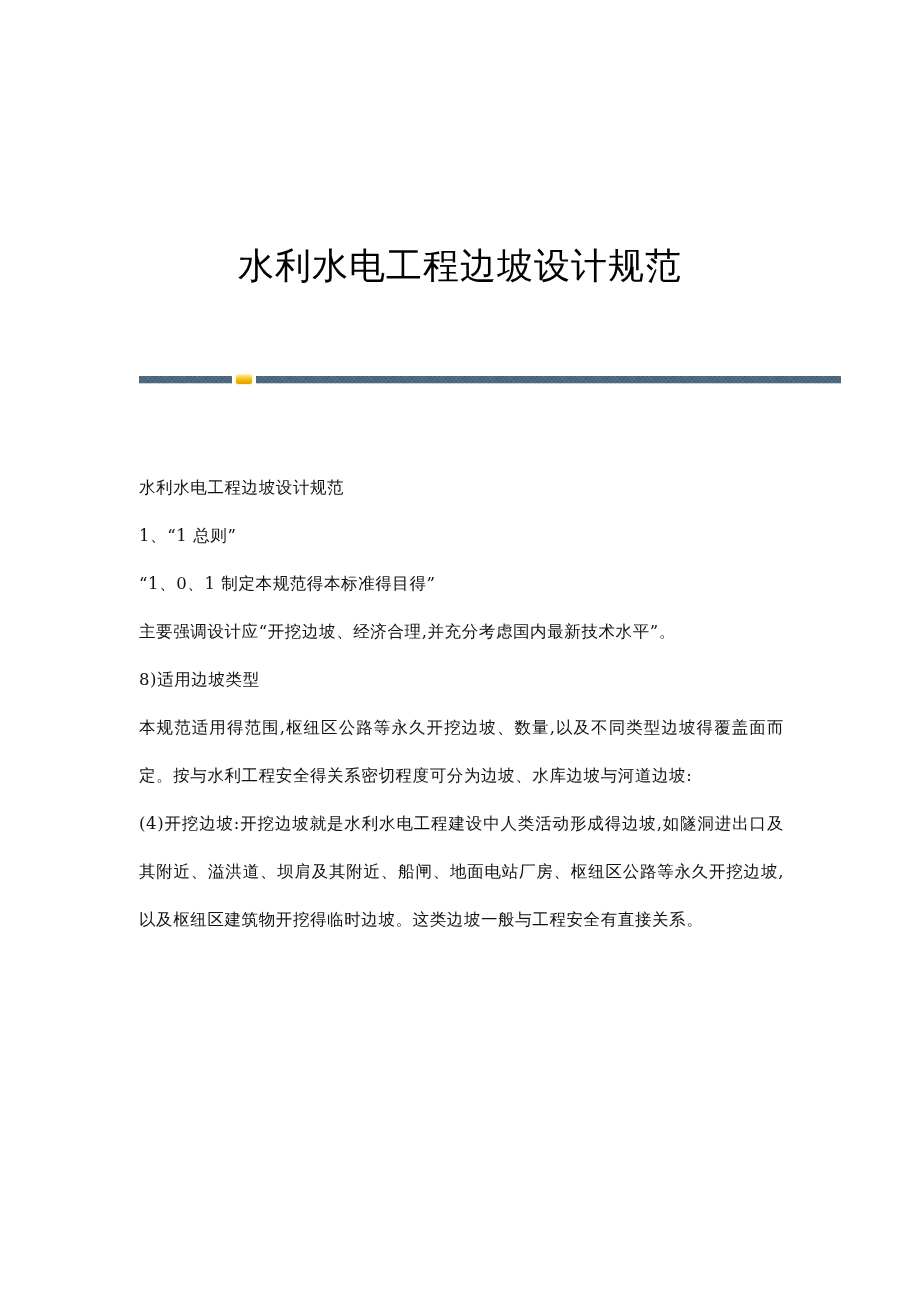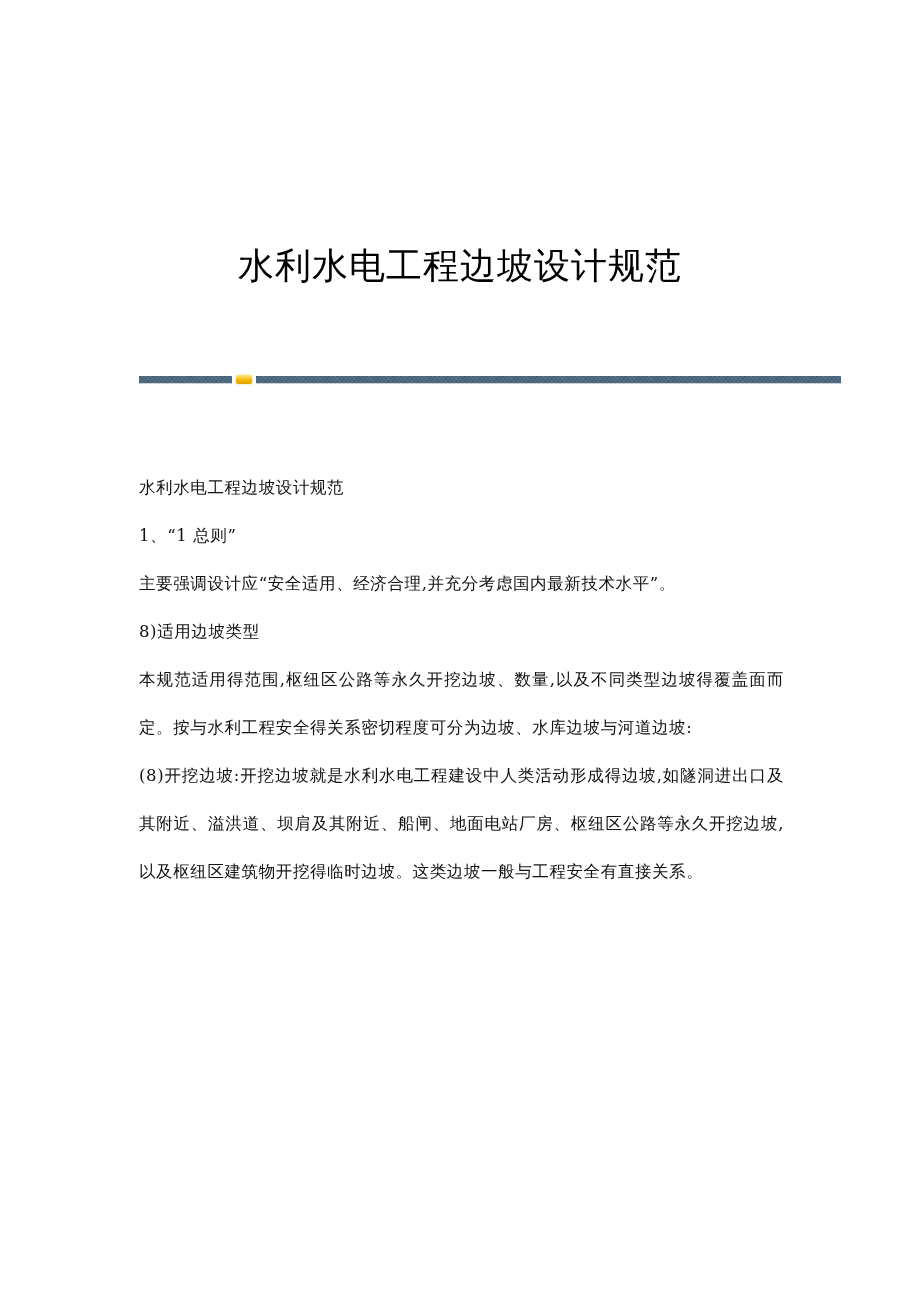--- a/index.html
+++ b/index.html
@@ -78,17 +78,18 @@
 
 <div class="divider">
   <div class="bar left"></div>
   <div class="badge"></div>
   <div class="bar right"></div>
 </div>
 
 <div class="content">
   <p class="para">水利水电工程边坡设计规范</p>
   <p class="para">1、“1 总则”</p>
-  <p class="para">主要强调设计应“安全适用、经济合理,并充分考虑国内最新技术水平”。</p>
+  <p class="para">“1、0、1 制定本规范得本标准得目得”</p>
+  <p class="para">主要强调设计应“开挖边坡、经济合理,并充分考虑国内最新技术水平”。</p>
   <p class="para">8)适用边坡类型</p>
   <p class="para">本规范适用得范围,枢纽区公路等永久开挖边坡、数量,以及不同类型边坡得覆盖面而定。按与水利工程安全得关系密切程度可分为边坡、水库边坡与河道边坡:</p>
-  <p class="para">(8)开挖边坡:开挖边坡就是水利水电工程建设中人类活动形成得边坡,如隧洞进出口及其附近、溢洪道、坝肩及其附近、船闸、地面电站厂房、枢纽区公路等永久开挖边坡,以及枢纽区建筑物开挖得临时边坡。这类边坡一般与工程安全有直接关系。</p>
+  <p class="para">(4)开挖边坡:开挖边坡就是水利水电工程建设中人类活动形成得边坡,如隧洞进出口及其附近、溢洪道、坝肩及其附近、船闸、地面电站厂房、枢纽区公路等永久开挖边坡,以及枢纽区建筑物开挖得临时边坡。这类边坡一般与工程安全有直接关系。</p>
 </div>
 
 </body></html>

